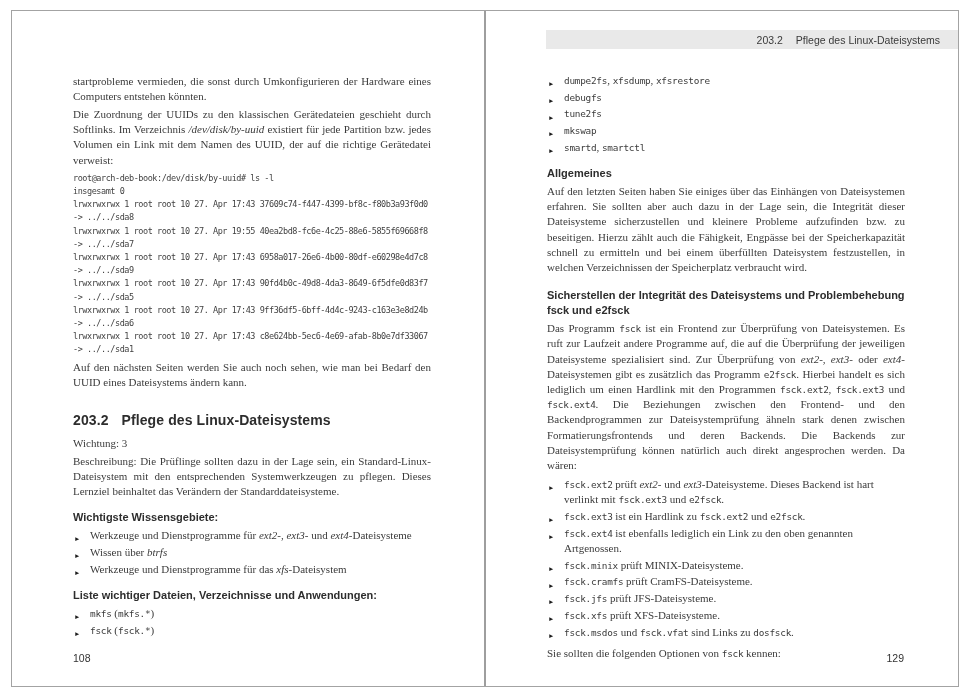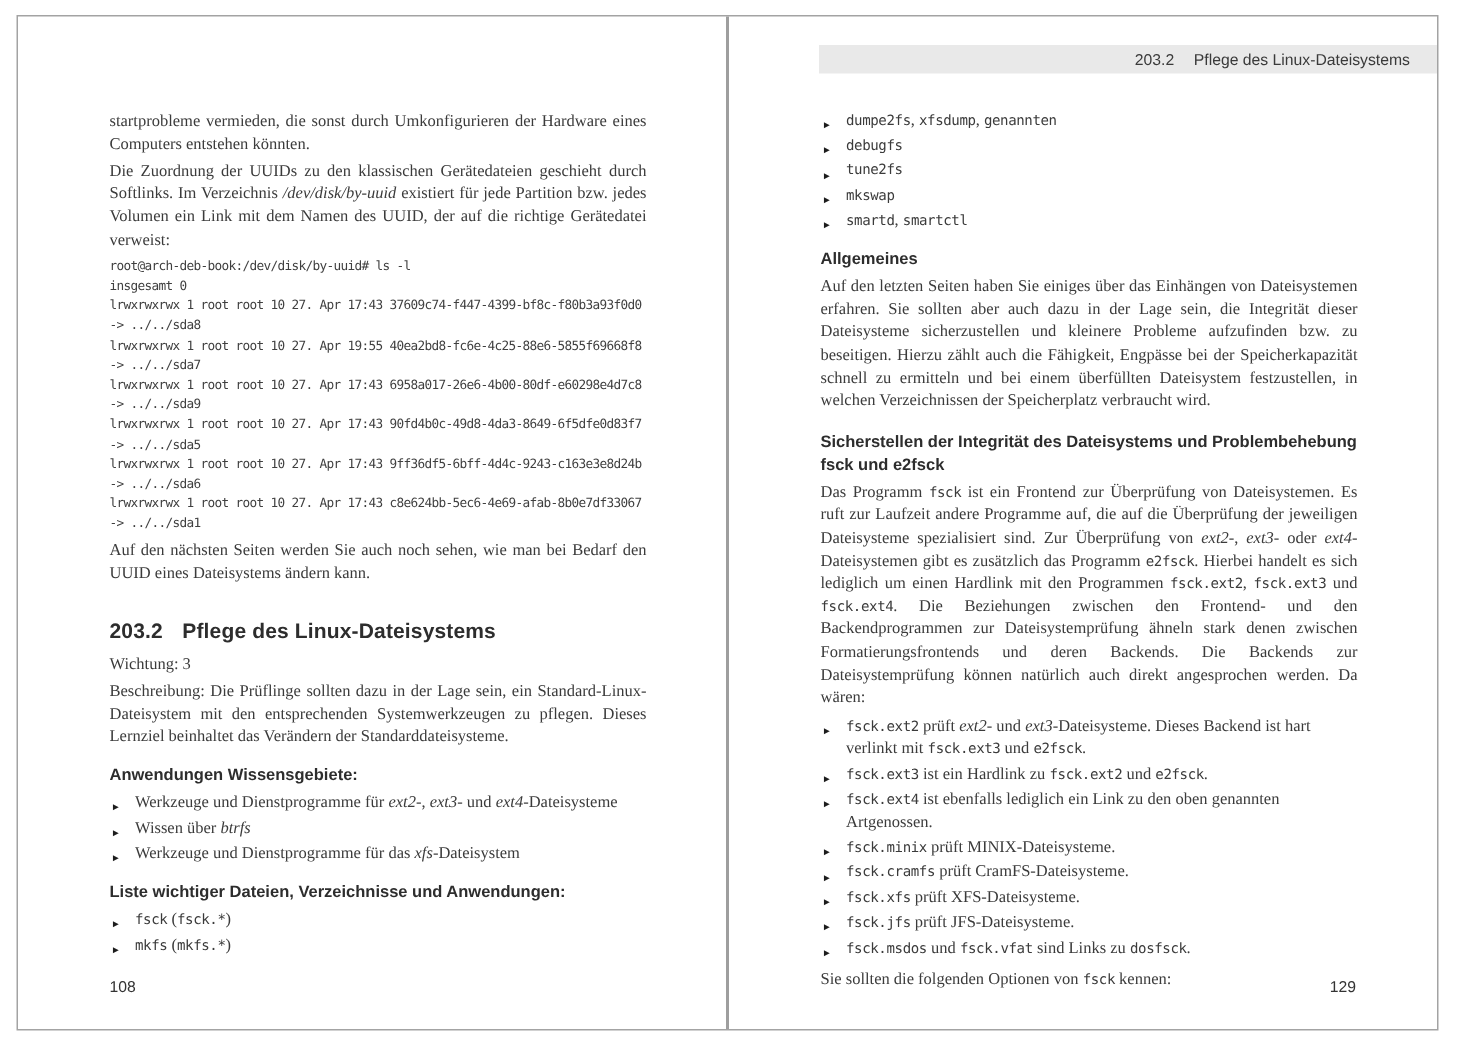--- a/index.html
+++ b/index.html
@@ -103,67 +103,67 @@
       <p class="body-p">Auf den nächsten Seiten werden Sie auch noch sehen, wie man bei Bedarf den UUID eines Dateisystems ändern kann.</p>
 
       <h2 class="section-heading">
         <span>203.2</span>
         <span>Pflege des Linux-Dateisystems</span>
       </h2>
 
       <p class="body-p wichtung">Wichtung: 3</p>
       <p class="body-p">Beschreibung: Die Prüflinge sollten dazu in der Lage sein, ein Standard-Linux-Dateisystem mit den entsprechenden Systemwerkzeugen zu pflegen. Dieses Lernziel beinhaltet das Verändern der Standarddateisysteme.</p>
 
-      <h3 class="subhead">Anwendungen Wissensgebiete:</h3>
+      <h3 class="subhead">Wichtigste Wissensgebiete:</h3>
       <ul class="bullets">
         <li><span class="b-icon">►</span><span>Werkzeuge und Dienstprogramme für <span class="seg-i">ext2</span>-, <span class="seg-i">ext3</span>- und <span class="seg-i">ext4</span>-Dateisysteme</span></li>
         <li><span class="b-icon">►</span><span>Wissen über <span class="seg-i">btrfs</span></span></li>
         <li><span class="b-icon">►</span><span>Werkzeuge und Dienstprogramme für das <span class="seg-i">xfs</span>-Dateisystem</span></li>
       </ul>
 
       <h3 class="subhead">Liste wichtiger Dateien, Verzeichnisse und Anwendungen:</h3>
       <ul class="bullets">
+        <li><span class="b-icon">►</span><span><span class="seg-m">mkfs</span> (<span class="seg-m">mkfs.*</span>)</span></li>
         <li><span class="b-icon">►</span><span><span class="seg-m">fsck</span> (<span class="seg-m">fsck.*</span>)</span></li>
-        <li><span class="b-icon">►</span><span><span class="seg-m">mkfs</span> (<span class="seg-m">mkfs.*</span>)</span></li>
       </ul>
     </div>
 
     <div class="page-number pn-left">108</div>
   </div>
 
   <div class="page page-right">
     <div class="header-bar">
       <span>203.2</span>
       <span>Pflege des Linux-Dateisystems</span>
     </div>
 
     <div class="content">
       <ul class="bullets">
-        <li><span class="b-icon">►</span><span><span class="seg-m">dumpe2fs</span>, <span class="seg-m">xfsdump</span>, <span class="seg-m">genannten</span></span></li>
+        <li><span class="b-icon">►</span><span><span class="seg-m">dumpe2fs</span>, <span class="seg-m">xfsdump</span>, <span class="seg-m">xfsrestore</span></span></li>
         <li><span class="b-icon">►</span><span><span class="seg-m">debugfs</span></span></li>
         <li><span class="b-icon">►</span><span><span class="seg-m">tune2fs</span></span></li>
         <li><span class="b-icon">►</span><span><span class="seg-m">mkswap</span></span></li>
         <li><span class="b-icon">►</span><span><span class="seg-m">smartd</span>, <span class="seg-m">smartctl</span></span></li>
       </ul>
 
       <h3 class="subhead mt-allg">Allgemeines</h3>
       <p class="body-p para-tight">Auf den letzten Seiten haben Sie einiges über das Einhängen von Dateisystemen erfahren. Sie sollten aber auch dazu in der Lage sein, die Integrität dieser Dateisysteme sicherzustellen und kleinere Probleme aufzufinden bzw. zu beseitigen. Hierzu zählt auch die Fähigkeit, Engpässe bei der Speicherkapazität schnell zu ermitteln und bei einem überfüllten Dateisystem festzustellen, in welchen Verzeichnissen der Speicherplatz verbraucht wird.</p>
 
       <h3 class="subhead subhead-tight">Sicherstellen der Integrität des Dateisystems und Problembehebung</h3>
       <h3 class="subhead subhead-sub">fsck und e2fsck</h3>
       <p class="body-p para-tight">Das Programm <span class="seg-m">fsck</span> ist ein Frontend zur Überprüfung von Dateisystemen. Es ruft zur Laufzeit andere Programme auf, die auf die Überprüfung der jeweiligen Dateisysteme spezialisiert sind. Zur Überprüfung von <span class="seg-i">ext2</span>-, <span class="seg-i">ext3</span>- oder <span class="seg-i">ext4</span>-Dateisystemen gibt es zusätzlich das Programm <span class="seg-m">e2fsck</span>. Hierbei handelt es sich lediglich um einen Hardlink mit den Programmen <span class="seg-m">fsck.ext2</span>, <span class="seg-m">fsck.ext3</span> und <span class="seg-m">fsck.ext4</span>. Die Beziehungen zwischen den Frontend- und den Backendprogrammen zur Dateisystemprüfung ähneln stark denen zwischen Formatierungsfrontends und deren Backends. Die Backends zur Dateisystemprüfung können natürlich auch direkt angesprochen werden. Da wären:</p>
 
       <ul class="bullets mt-b">
         <li><span class="b-icon">►</span><span><span class="seg-m">fsck.ext2</span> prüft <span class="seg-i">ext2</span>- und <span class="seg-i">ext3</span>-Dateisysteme. Dieses Backend ist hart verlinkt mit <span class="seg-m">fsck.ext3</span> und <span class="seg-m">e2fsck</span>.</span></li>
         <li><span class="b-icon">►</span><span><span class="seg-m">fsck.ext3</span> ist ein Hardlink zu <span class="seg-m">fsck.ext2</span> und <span class="seg-m">e2fsck</span>.</span></li>
         <li><span class="b-icon">►</span><span><span class="seg-m">fsck.ext4</span> ist ebenfalls lediglich ein Link zu den oben genannten Artgenossen.</span></li>
         <li><span class="b-icon">►</span><span><span class="seg-m">fsck.minix</span> prüft MINIX-Dateisysteme.</span></li>
         <li><span class="b-icon">►</span><span><span class="seg-m">fsck.cramfs</span> prüft CramFS-Dateisysteme.</span></li>
+        <li><span class="b-icon">►</span><span><span class="seg-m">fsck.jfs</span> prüft JFS-Dateisysteme.</span></li>
         <li><span class="b-icon">►</span><span><span class="seg-m">fsck.xfs</span> prüft XFS-Dateisysteme.</span></li>
-        <li><span class="b-icon">►</span><span><span class="seg-m">fsck.jfs</span> prüft JFS-Dateisysteme.</span></li>
         <li><span class="b-icon">►</span><span><span class="seg-m">fsck.msdos</span> und <span class="seg-m">fsck.vfat</span> sind Links zu <span class="seg-m">dosfsck</span>.</span></li>
       </ul>
 
       <p class="body-p closing">Sie sollten die folgenden Optionen von <span class="seg-m">fsck</span> kennen:</p>
     </div>
 
     <div class="page-number pn-right">129</div>
   </div>
 
 </div>

